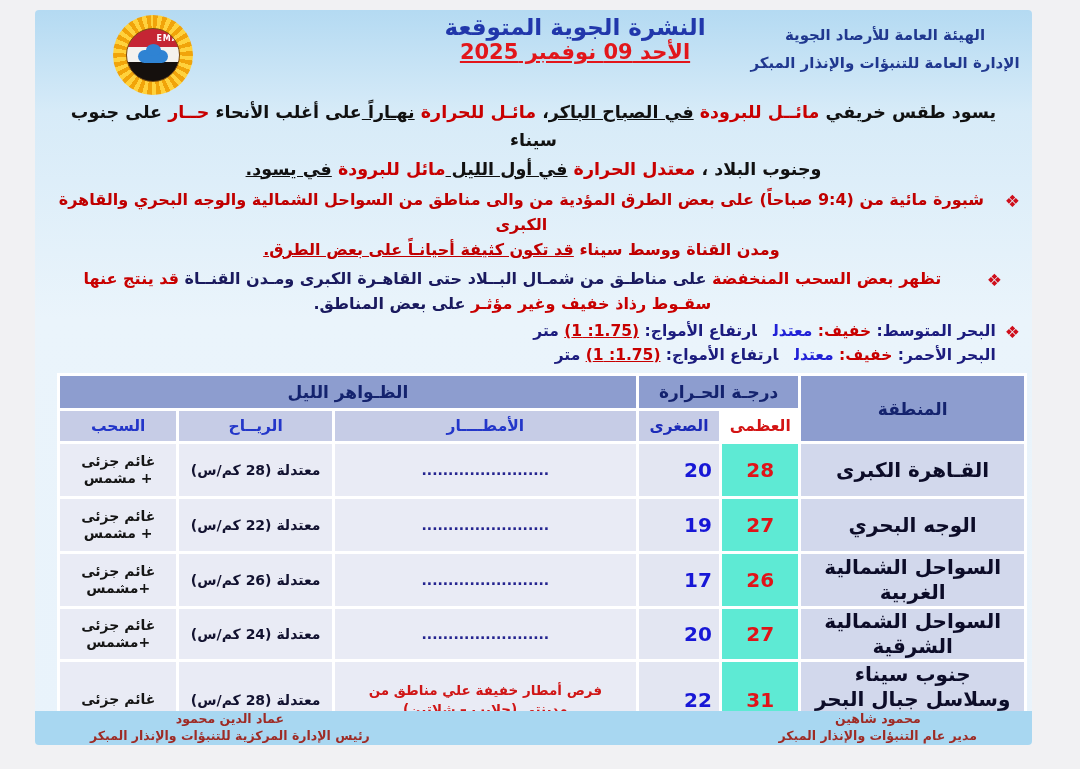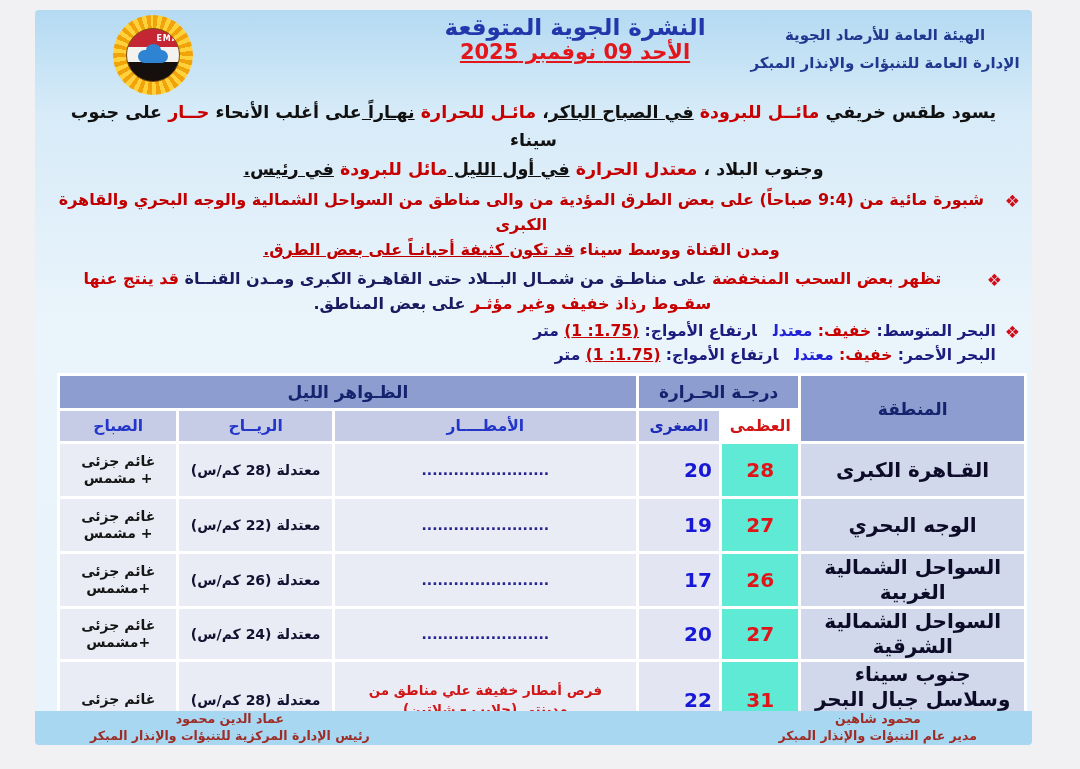--- a/index.html
+++ b/index.html
@@ -94,21 +94,21 @@
       <div class="sun">
         <div class="emblem">
           <div class="ema">EMA</div>
           <div class="cloud"></div>
         </div>
       </div>
     </div>
   </div>
 
   <div class="intro"><span class="seg-k">يسود طقس خريفي </span><span class="seg-r">مائــل للبرودة </span><span class="seg-k u">في الصباح الباكر</span><span class="seg-k">، </span><span class="seg-r">مائـل للحرارة </span><span class="seg-k u">نهـاراً </span><span class="seg-k">على أغلب الأنحاء </span><span class="seg-r">حــار </span><span class="seg-k">على جنوب سيناء
-وجنوب البلاد ، </span><span class="seg-r">معتدل الحرارة </span><span class="seg-k u">في أول الليل </span><span class="seg-r">مائل للبرودة </span><span class="seg-k u">في رئيس.</span></div>
+وجنوب البلاد ، </span><span class="seg-r">معتدل الحرارة </span><span class="seg-k u">في أول الليل </span><span class="seg-r">مائل للبرودة </span><span class="seg-k u">في يسود.</span></div>
 
   <div class="bullet" id="b1">
     <span class="dia">❖</span>
     <div class="bullet-text"><span>شبورة مائية من (9:4 صباحاً) على بعض الطرق المؤدية من والى مناطق من السواحل الشمالية والوجه البحري والقاهرة الكبرى
 ومدن القناة ووسط سيناء </span><span class="u">قد تكون كثيفة أحيانـاً على بعض الطرق.</span></div>
   </div>
 
   <div class="bullet" id="b2">
     <span class="dia">❖</span>
     <div class="bullet-text"><span class="seg-r">تظهر بعض السحب المنخفضة</span><span> على مناطـق من شمـال البــلاد حتى القاهـرة الكبرى ومـدن القنــاة </span><span class="seg-r">قد ينتج عنها
@@ -133,21 +133,21 @@
         <tr class="hdr1">
       <th class="main" rowspan="2">المنطقة</th>
       <th class="main" colspan="2">درجـة الحـرارة</th>
       <th class="main" colspan="3">الظـواهر الليل</th>
     </tr>
     <tr class="hdr2">
       <th class="sub sub-max">العظمى</th>
       <th class="sub sub-min">الصغرى</th>
       <th class="sub">الأمطــــار</th>
       <th class="sub">الريــاح</th>
-      <th class="sub">الصباح</th>
+      <th class="sub">السحب</th>
     </tr>
     <tr class="h52">
       <td class="region">القـاهرة الكبرى</td>
       <td class="tmax">28</td>
       <td class="tmin">20</td>
       <td class="rain">........................</td>
       <td class="wind">معتدلة (28 كم/س)</td>
       <td class="clouds">غائم جزئى
 + مشمس</td>
     </tr>

